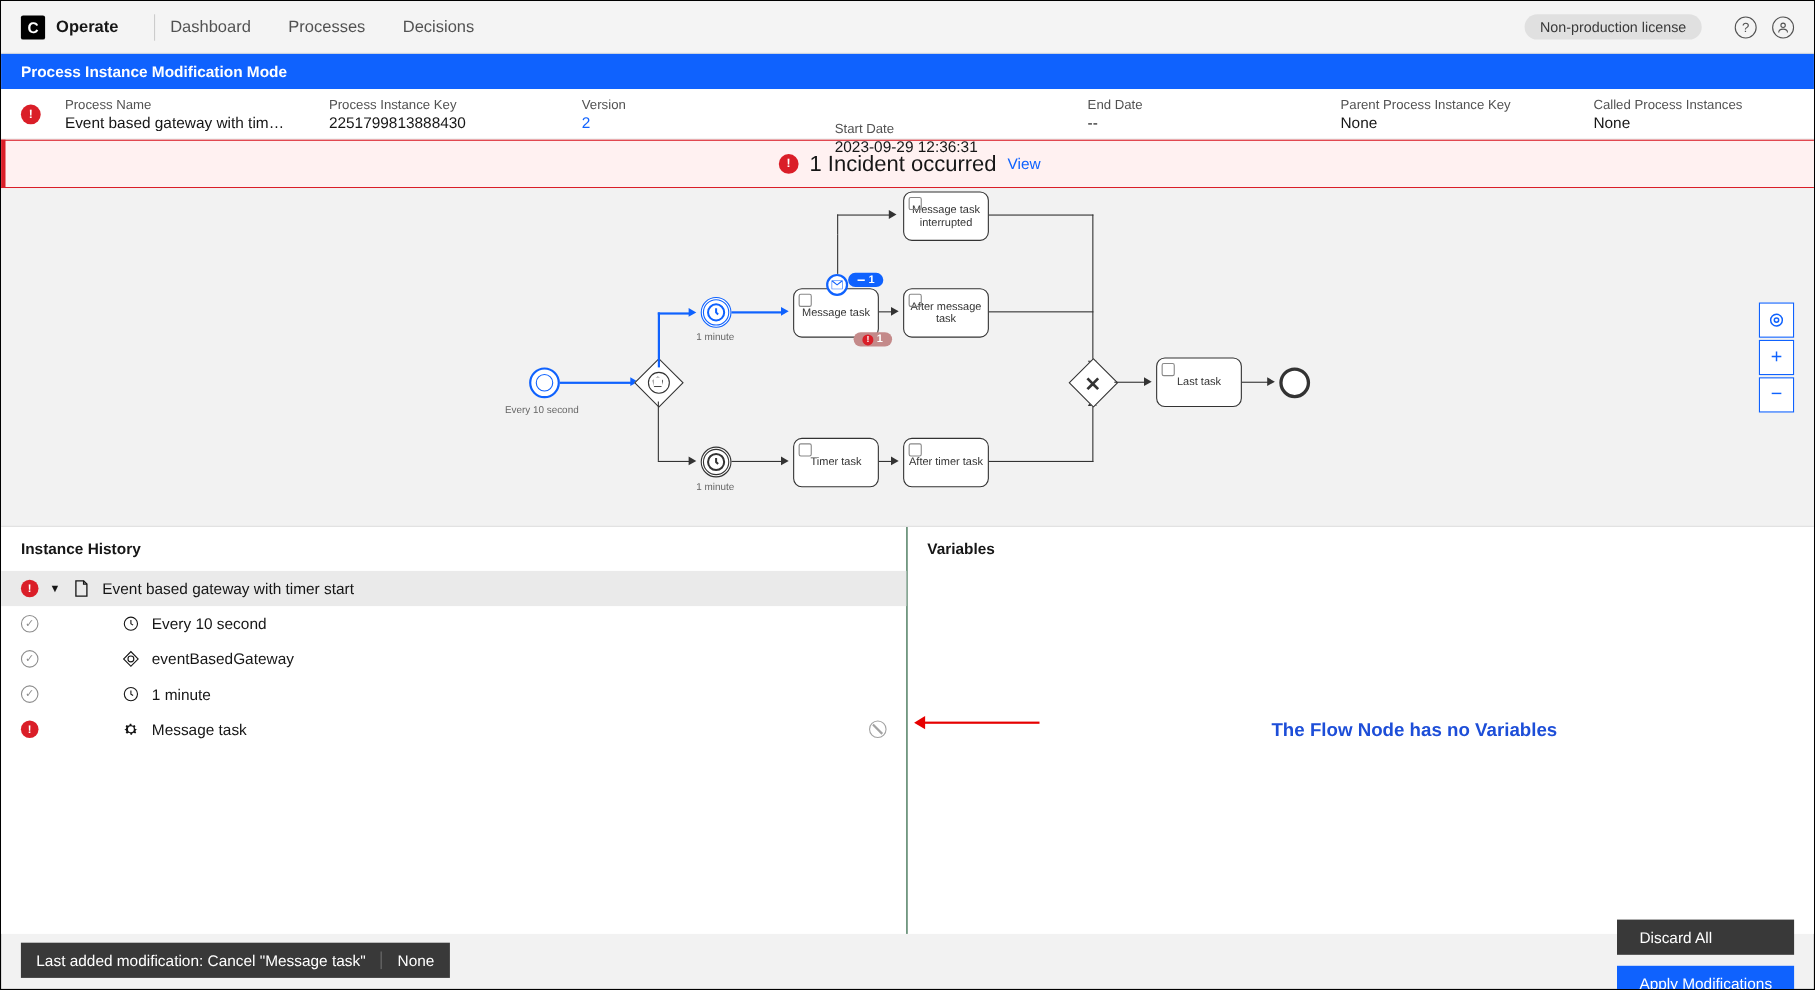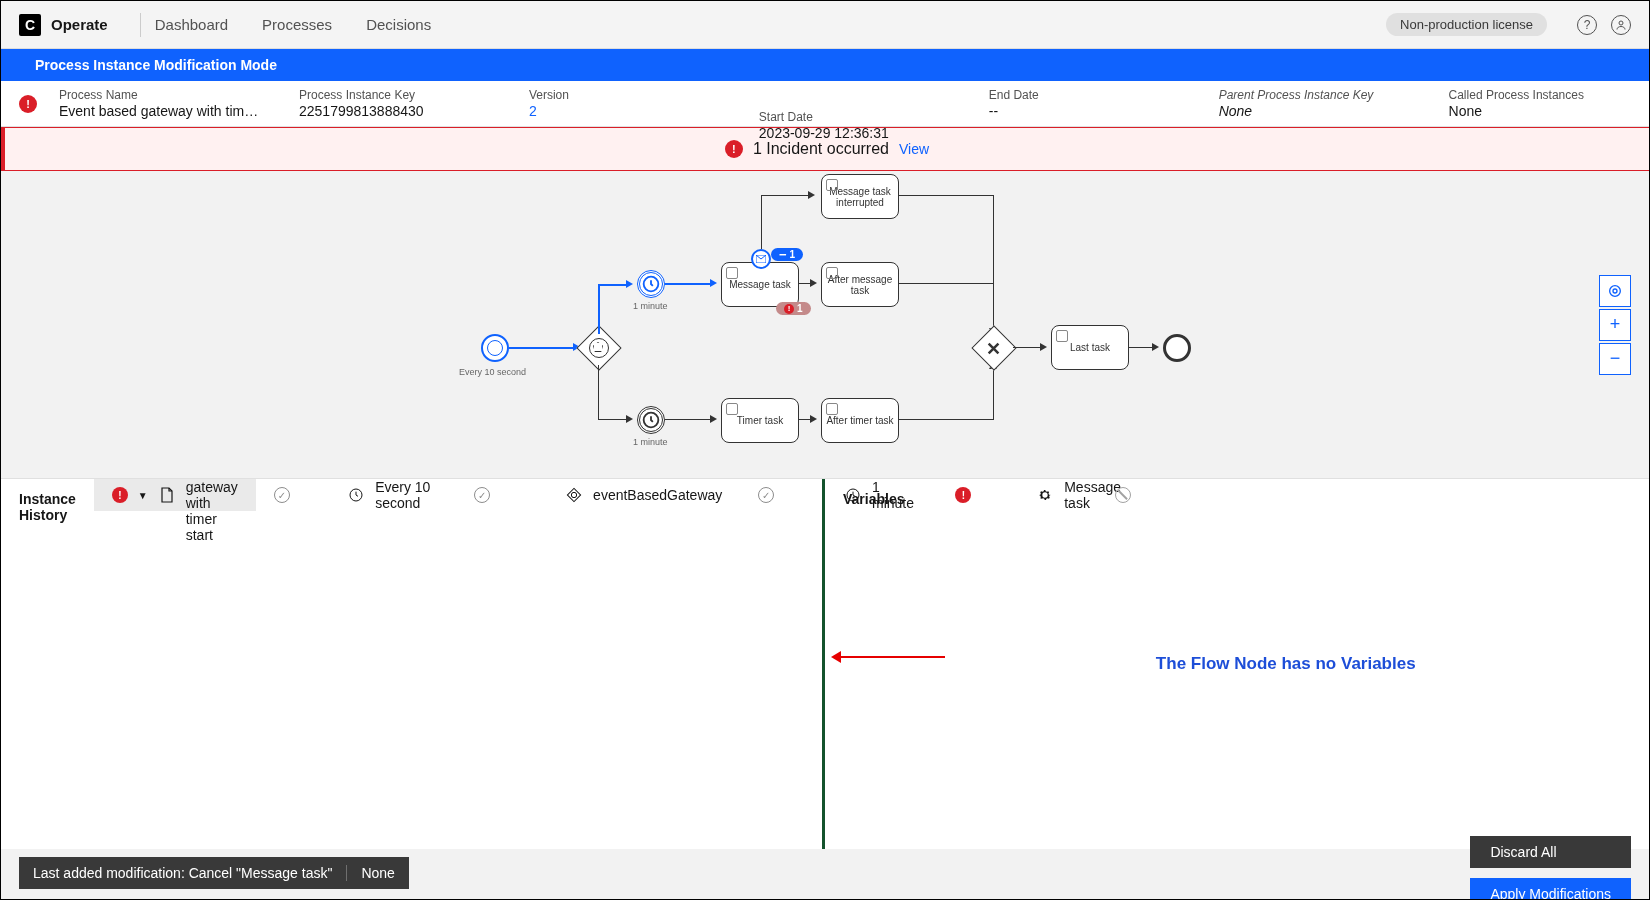--- a/index.html
+++ b/index.html
@@ -5,36 +5,36 @@
 * { margin:0; padding:0; box-sizing:border-box; }
 body { font-family:-apple-system,BlinkMacSystemFont,"Segoe UI",Arial,sans-serif; font-size:13px; color:#161616; background:#f2f2f2; width:1650px; height:900px; overflow:hidden; position:relative; border:1px solid #000;}
 .header { height:48px; background:#f4f4f4; display:flex; align-items:center; padding:0 18px; border-bottom:1px solid #ddd;}
 .logo { width:22px; height:22px; background:#000; color:#fff; display:flex; align-items:center; justify-content:center; font-weight:700; font-size:14px; border-radius:2px; margin-right:10px;}
 .brand { font-weight:600; font-size:15px; margin-right:18px;}
 .vdiv { width:1px; height:24px; background:#ccc; margin:0 14px;}
 .nav-item { color:#525252; font-size:15px; margin-right:34px; cursor:pointer;}
 .spacer { flex:1;}
 .license { background:#e0e0e0; padding:4px 14px; border-radius:14px; font-size:13px; color:#393939; margin-right:16px;}
 .hicon { width:20px; height:20px; border:1.5px solid #525252; border-radius:50%; display:flex; align-items:center; justify-content:center; font-size:12px; color:#525252; margin-left:14px; cursor:pointer;}
-.mode-banner { height:32px; background:#0f62fe; color:#fff; display:flex; align-items:center; padding:0 34px; font-weight:600; font-size:14px;}
+.mode-banner { height:32px; background:#0f62fe; color:#fff; display:flex; align-items:center; padding:0 18px; font-weight:600; font-size:14px;}
 .meta-row { height:46px; background:#fff; display:flex; align-items:center; padding:0 18px; border-bottom:1px solid #e0e0e0;}
 .incident-icon { width:18px; height:18px; background:#da1e28; border-radius:50%; color:#fff; display:flex; align-items:center; justify-content:center; font-size:11px; font-weight:700; margin-right:22px; flex-shrink:0;}
 .meta-col { display:flex; flex-direction:column; justify-content:center; margin-right:40px;}
-.meta-col.pname{width:200px;} .meta-col.key{width:200px;} .meta-col.ver{width:200px;} .meta-col.sd{width:200px;margin-top:44px;} .meta-col.ed{width:200px;} .meta-col.ppk{width:200px;font-style:italic;} .meta-col.cpi{width:150px;}
+.meta-col.pname{width:200px;} .meta-col.key{width:200px;} .meta-col.ver{width:200px;} .meta-col.sd{width:200px;margin-top:44px;} .meta-col.ed{width:200px;} .meta-col.ppk{width:200px;} .meta-col.cpi{width:150px;}
 .meta-label { font-size:12px; color:#525252; margin-bottom:1px;}
 .meta-val { font-size:14px; color:#161616; white-space:nowrap; overflow:hidden; text-overflow:ellipsis;}
 .meta-val.link { color:#0f62fe;}
 .incident-bar { height:44px; background:#fff1f1; border-top:1px solid #da1e28; border-bottom:1px solid #da1e28; border-left:4px solid #da1e28; display:flex; align-items:center; justify-content:center; gap:10px;}
-.incident-bar .txt { font-size:16px; color:#161616;}
+.incident-bar .txt { font-size:20px; color:#161616;}
 .incident-bar .link { color:#0f62fe; cursor:pointer; font-size:14px;}
 .diagram { height:308px; background:#f2f2f2; position:relative; border-bottom:1px solid #e0e0e0;}
 .zoom { position:absolute; right:18px; top:50%; transform:translateY(-50%); display:flex; flex-direction:column; gap:2px;}
 .zbtn { width:32px; height:32px; background:#fff; border:1px solid #0f62fe; color:#0f62fe; display:flex; align-items:center; justify-content:center; font-size:18px; cursor:pointer;}
 .panels { display:flex; height:370px; background:#fff;}
-.panel-l { width:50%; border-right:3px solid #14532d; display:flex; }
+.panel-l { width:50%; border-right:1px solid #14532d; display:flex; flex-direction:column;}
 .panel-r { width:50%; display:flex; flex-direction:row;}
 .panel-title { padding:12px 18px; font-weight:700; font-size:14px;}
 .hist-row { height:32px; display:flex; align-items:center; padding:0 18px; gap:10px; font-size:14px;}
 .hist-row.sel { background:#eaeaea;}
 .hist-row .indent { width:35px;}
 .status-dot { width:16px; height:16px; border-radius:50%; display:flex; align-items:center; justify-content:center; flex-shrink:0;}
 .status-dot.err { background:#da1e28; color:#fff; font-size:10px; font-weight:700;}
 .status-dot.ok { border:1.5px solid #8d8d8d; color:#8d8d8d; font-size:10px;}
 .chev { font-size:10px; color:#161616; width:10px;}
 .hicon2 { width:18px; height:18px; display:flex; align-items:center; justify-content:center; flex-shrink:0;}

